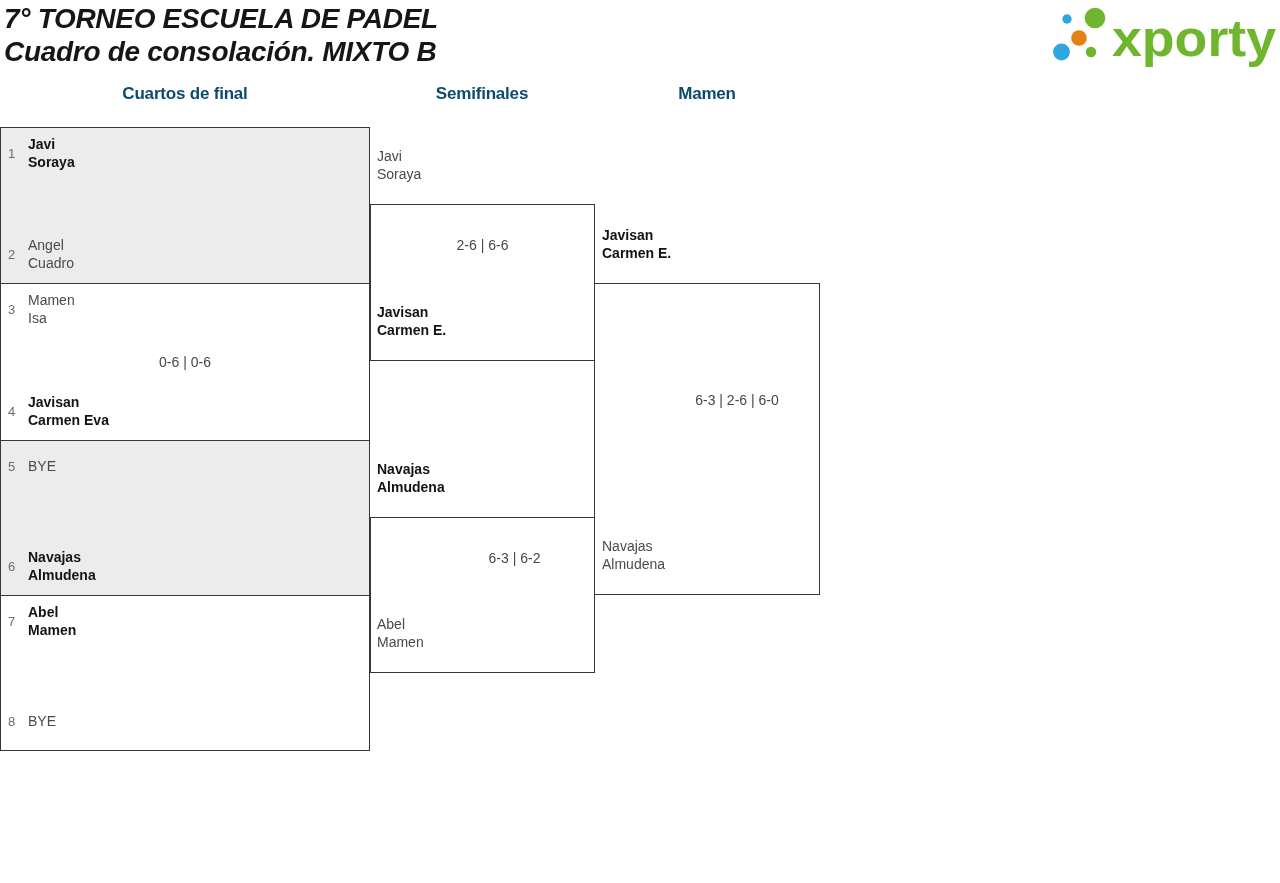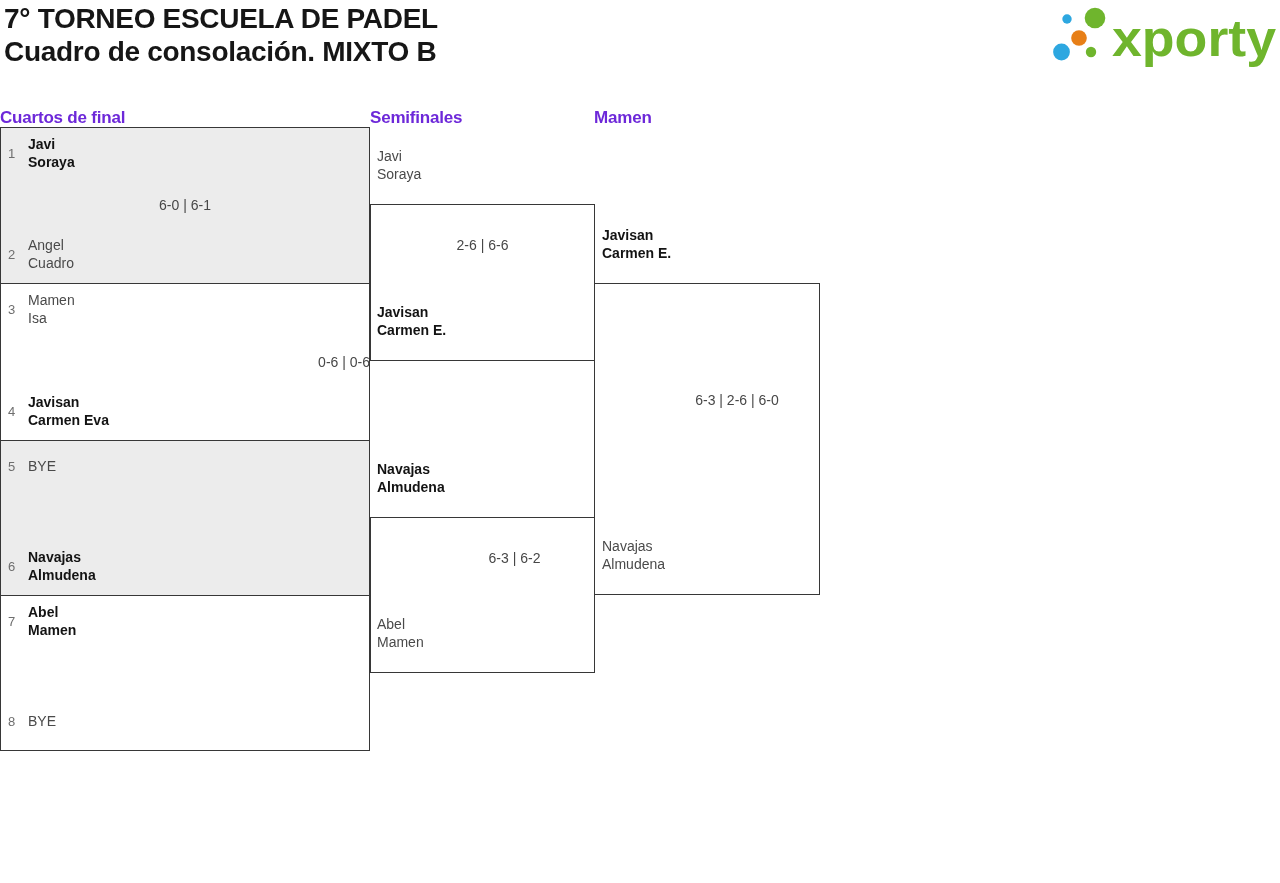--- a/index.html
+++ b/index.html
@@ -1,25 +1,25 @@
 <!DOCTYPE html>
 <html><head>
 <meta charset="utf-8">
 <style>
   html,body { margin:0; padding:0; background:#ffffff; }
   .stage {
     position:relative; width:1280px; height:883px; background:#ffffff;
     font-family:"Liberation Sans", sans-serif; color:#131313; overflow:hidden;
   }
   
-  .title-block { position:absolute; left:4px; top:2px; }
+  .title-block { position:absolute; left:4px; top:2px;font-style:italic; }
   .title-line { font-size:28px; line-height:33px; font-weight:bold; color:#161616; letter-spacing:-0.3px; }
   .logo { position:absolute; left:1050px; top:2px; width:230px; height:76px; cursor:pointer; }
   
-  .round-header { position:absolute; top:108px; font-size:17px; font-weight:bold; color:#6d28d9; letter-spacing:-0.2px; }
+  .round-header { position:absolute; top:84px; font-size:17px; font-weight:bold; text-align:center; color:#0c4a6e; letter-spacing:-0.2px; }
   
   .box { position:absolute; border:1px solid #373737; box-sizing:border-box; background:transparent; }
   .box.grey { background:#ececec; }
   
   .team { position:absolute; display:flex; align-items:center; height:36px; width:340px; }
   .seed { width:20px; font-size:13px; color:#6e6e6e; flex:0 0 20px; }
   .names { font-size:14px; line-height:18px; color:#4a4a4a; }
   .names div:empty { display:none; }
   .names.winner { font-weight:bold; color:#131313; }
   .name-block { position:absolute; font-size:14px; line-height:18px; color:#4a4a4a; height:36px; }
@@ -59,37 +59,36 @@
 
   <div class="box" style="left:594px; top:283px; width:226px; height:312px;"></div>
 
   <div class="team" style="left:8px; top:135px;">
     <span class="seed">1</span>
     <div class="names winner">
       <div>Javi</div>
       <div>Soraya</div>
     </div>
   </div>
-  <div class="score" style="left:0; top:196px; width:370px;">6-0 | 6-1</div>
   <div class="team" style="left:8px; top:236px;">
     <span class="seed">2</span>
     <div class="names">
       <div>Angel</div>
       <div>Cuadro</div>
     </div>
   </div>
 
   <div class="team" style="left:8px; top:291px;">
     <span class="seed">3</span>
     <div class="names">
       <div>Mamen</div>
       <div>Isa</div>
     </div>
   </div>
-  <div class="score" style="left:0; top:353px; width:370px;text-align:right;">0-6 | 0-6</div>
+  <div class="score" style="left:0; top:353px; width:370px;">0-6 | 0-6</div>
   <div class="team" style="left:8px; top:393px;">
     <span class="seed">4</span>
     <div class="names winner">
       <div>Javisan</div>
       <div>Carmen Eva</div>
     </div>
   </div>
 
   <div class="team" style="left:8px; top:448px;">
     <span class="seed">5</span>

